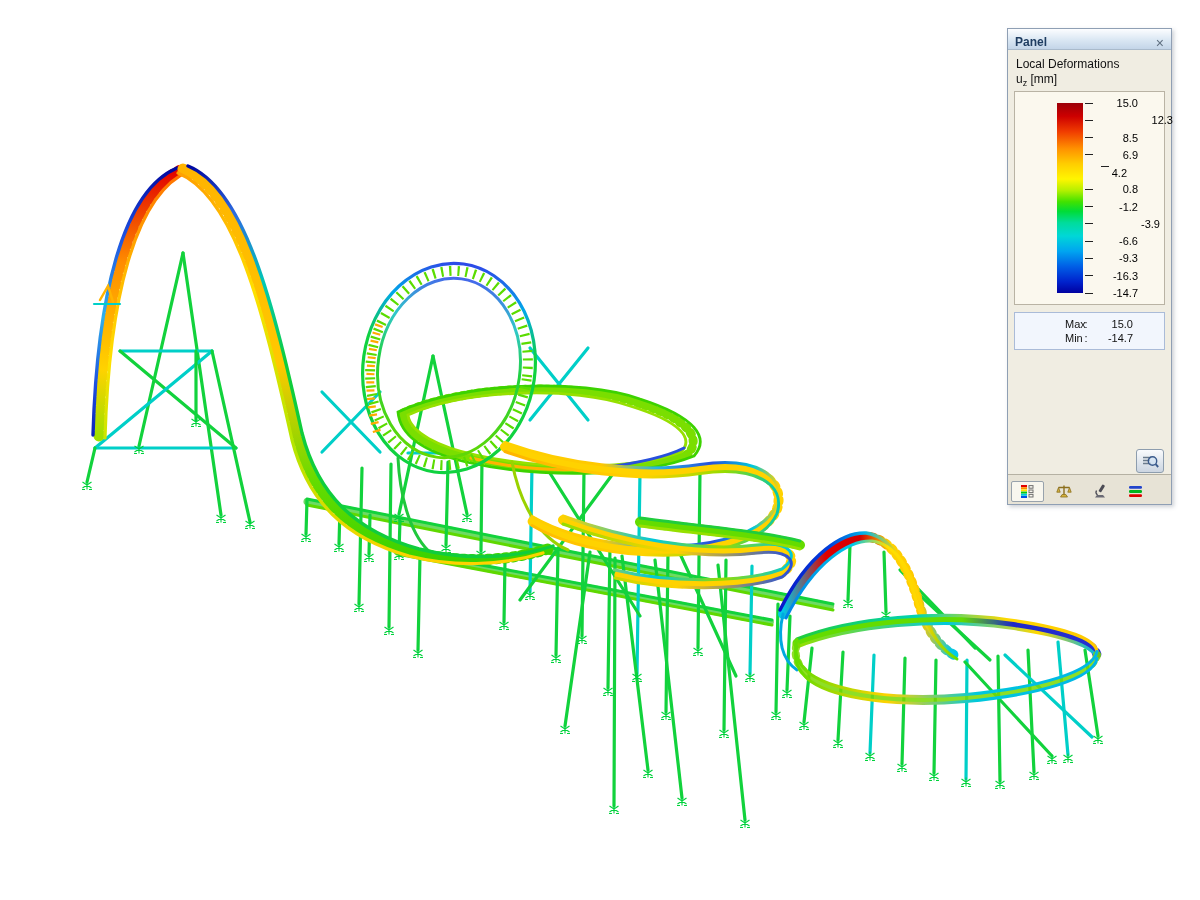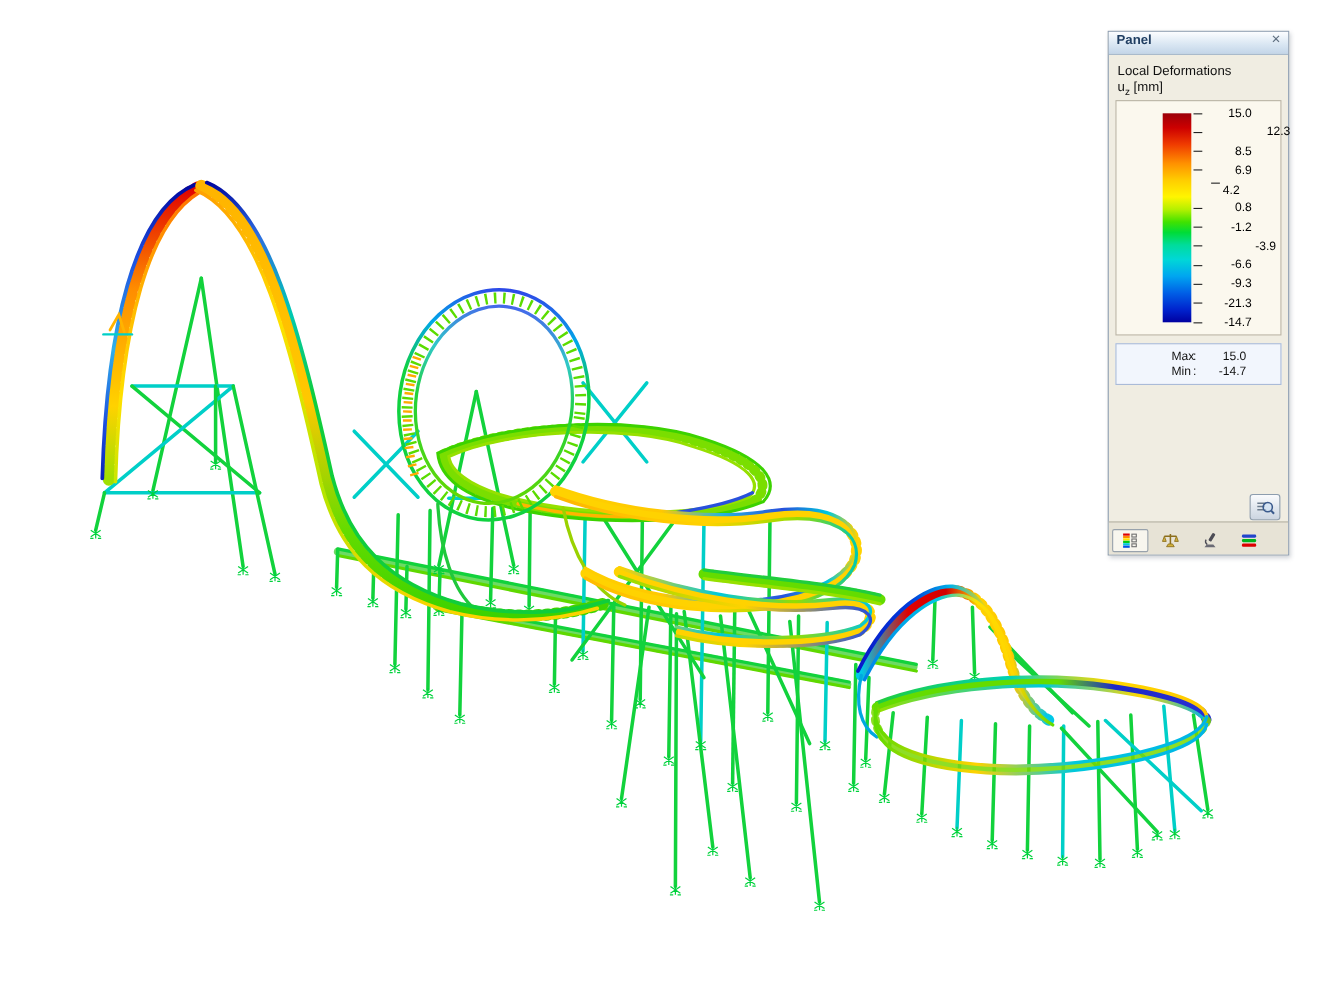--- a/index.html
+++ b/index.html
@@ -14,21 +14,21 @@
   .panel {
     position:absolute; left:1007px; top:28px; width:163px; height:475px;
     background:#f0ede2; border:1px solid #8f9fb4;
     box-shadow:2px 2px 4px rgba(60,70,90,.25);
     font-size:12px; color:#111;
   }
   .titlebar {
     height:20px; padding:0 5px 0 7px;
     background:linear-gradient(#fcfdff,#dae7f3 55%,#c3d5e8);
     border-bottom:1px solid #a9bacb;
-    display:flex; align-items:flex-start; justify-content:space-between;
+    display:flex; align-items:flex-end; justify-content:space-between;
     font-weight:bold; color:#1f3d61; cursor:default;
   }
   .close-btn { font-weight:normal; font-size:14px; line-height:12px; color:#5f6f80; padding:0 2px; }
   .section-title { margin:7px 0 1px 8px; }
   .quantity { margin:0 0 4px 8px; }
   .quantity sub { font-size:9px; }
   .legend-box {
     position:absolute; left:6px; top:62px; width:149px; height:212px;
     background:#fbf8ee; border:1px solid #b9b3a4;
   }
@@ -440,21 +440,21 @@
         <div class="tick" style="top: 143.182px; justify-content: flex-end;">
           <span class="dash"></span>
           <span class="tlabel">-6.6</span>
         </div>
         <div class="tick" style="top: 160.455px;">
           <span class="dash"></span>
           <span class="tlabel">-9.3</span>
         </div>
         <div class="tick" style="top: 177.727px;">
           <span class="dash"></span>
-          <span class="tlabel">-21.3</span>
+          <span class="tlabel">-16.3</span>
         </div>
         <div class="tick" style="top: 195px;">
           <span class="dash"></span>
           <span class="tlabel">-14.7</span>
         </div>
       </div>
   </div>
 
   <div class="stats">
     <div class="stat-row">

